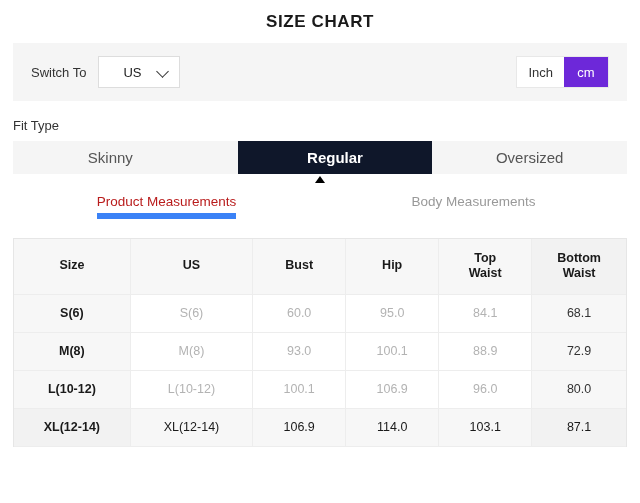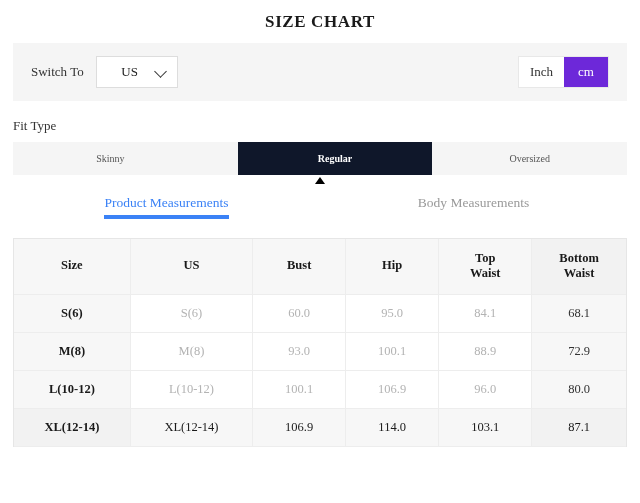--- a/index.html
+++ b/index.html
@@ -12,21 +12,20 @@
     background: #ffffff;
     font-family: "Liberation Sans", sans-serif;
     color: #222222;
     overflow: hidden;
   }
 
   .page {
     position: relative;
     width: 640px;
     height: 431px;
-    font-family: Liberation Serif, serif;
   }
 
   
   .title {
     text-align: center;
     font-size: 17px;
     font-weight: bold;
     letter-spacing: 0.6px;
     color: #1a1a1a;
     padding-top: 12px;
@@ -110,21 +109,21 @@
     margin: 0 13px;
     height: 33px;
     background: #f5f5f5;
     display: flex;
   }
   .fit-seg {
     flex: 1 1 0;
     display: flex;
     align-items: center;
     justify-content: center;
-    font-size: 10px;
+    font-size: 15px;
     color: #555555;
     background: #f5f5f5;
     box-sizing: border-box;
   }
   .fit-seg.active {
     background: #0f172a;
     color: #ffffff;
     font-weight: bold;
     margin-left: 30px;
   }
@@ -154,22 +153,22 @@
     flex: 1 1 0;
     text-align: center;
     font-size: 13.5px;
     padding-bottom: 4px;
   }
   .meas-tab .tab-text {
     display: inline-block;
     padding-bottom: 4px;
   }
   .meas-tab.active .tab-text {
-    color: #3b82f6;
-    border-bottom: 4px solid #3b82f6;
+    color: #b91c1c;
+    border-bottom: 6px solid #3b82f6;
   }
   .meas-tab.inactive .tab-text {
     color: #999999;
   }
 
   
   .table-wrap {
     margin: 15px 13px 0 13px;
     border: 1px solid #e6e6e6;
     border-bottom: none;

